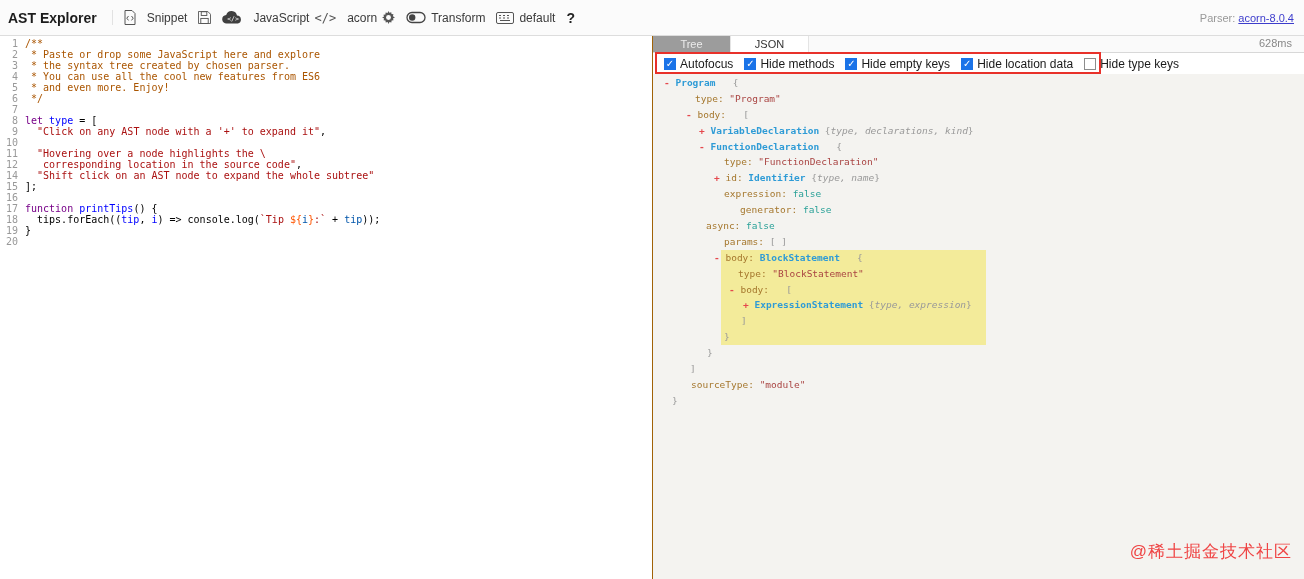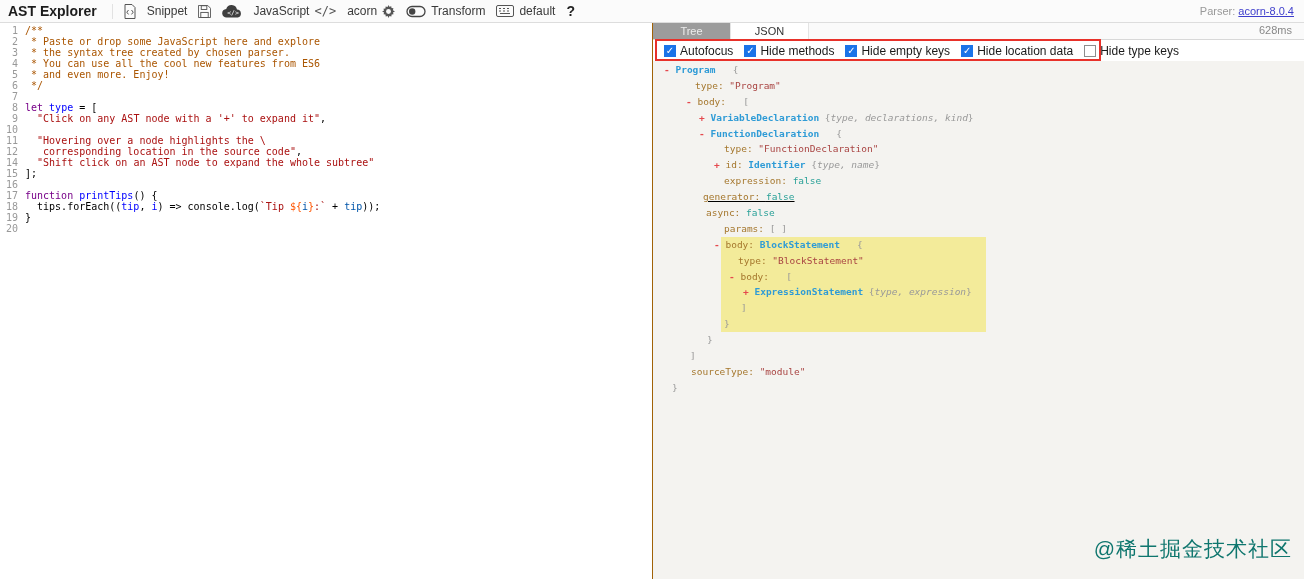--- a/index.html
+++ b/index.html
@@ -1,21 +1,21 @@
 <!DOCTYPE html>
 <html><head>
 <meta charset="utf-8">
 <style>
   * { margin:0; padding:0; box-sizing:border-box; }
   html,body { width:1304px; height:579px; overflow:hidden; background:#fff;
               font-family:"Liberation Sans", sans-serif; }
   .page { position:relative; width:1304px; height:579px; }
 
   
-  .toolbar { height:23px; display:flex; align-items:center; gap:11px;
+  .toolbar { height:36px; display:flex; align-items:center; gap:11px;
              padding:0 8px; background:#fbfbfb; border-bottom:1px solid #ddd; }
   .app-title { font-size:14px; font-weight:bold; color:#1c1c1c; margin-right:4px; }
   .sep { width:1px; height:15px; background:#e2e2e2; }
   .tb-btn { display:flex; align-items:center; gap:5px; font-size:12px; color:#3a3a3a;
             cursor:pointer; white-space:nowrap; }
   .tb-btn svg { display:block; }
   .code-glyph { font-family:"DejaVu Sans Mono", monospace; font-size:12px; color:#555; }
   .help-glyph { font-weight:bold; font-size:14px; color:#222; }
   .tb-spacer { flex:1; }
   .parser-info { font-size:11px; color:#999; padding-right:2px;padding-left:27px; }
@@ -60,21 +60,21 @@
   .hl-rect { position:absolute; z-index:0; left:68px; top:176px; width:265px; height:95px;
              background:#f3eb9a; }
   .tt-e { color:#e5484d; font-weight:bold; }
   .tt-n { color:#2e9bd6; font-weight:bold; }
   .tt-k { color:#a5772d; }
   .tt-s { color:#a94442; }
   .tt-b { color:#2aa198; }
   .tt-p { color:#999; }
   .tt-v { color:#999; font-style:italic; }
 
-  .watermark { position:absolute; right:12px; bottom:16px; font-size:21px; color:#0f766e;
+  .watermark { position:absolute; right:12px; bottom:16px; font-size:17px; color:#ef4444;
                letter-spacing:1px; pointer-events:none; }
 </style>
 </head>
 <body>
 
 <div class="page">
 
   <div class="toolbar">
     <span class="app-title">AST Explorer</span>
     <span class="sep"></span>
@@ -218,21 +218,21 @@
       <div class="tree">
         <div class="hl-rect" style="background: rgb(243, 235, 154);"></div>
       <div class="tree-row" style="padding-left: 11px;"><span class="tt-e">- </span><span class="tt-n">Program</span><span class="tt-p">   {</span></div>
           <div class="tree-row" style="padding-left: 42px;"><span class="tt-k">type: </span><span class="tt-s">"Program"</span></div>
           <div class="tree-row" style="padding-left: 33px;"><span class="tt-e">- </span><span class="tt-k">body:</span><span class="tt-p">   [</span></div>
           <div class="tree-row" style="padding-left: 46px;"><span class="tt-e">+ </span><span class="tt-n">VariableDeclaration</span><span class="tt-p"> {</span><span class="tt-v">type, declarations, kind</span><span class="tt-p">}</span></div>
           <div class="tree-row" style="padding-left: 46px;"><span class="tt-e">- </span><span class="tt-n">FunctionDeclaration</span><span class="tt-p">   {</span></div>
           <div class="tree-row" style="padding-left: 71px;"><span class="tt-k">type: </span><span class="tt-s">"FunctionDeclaration"</span></div>
           <div class="tree-row" style="padding-left: 61px;"><span class="tt-e">+ </span><span class="tt-k">id: </span><span class="tt-n">Identifier</span><span class="tt-p"> {</span><span class="tt-v">type, name</span><span class="tt-p">}</span></div>
           <div class="tree-row" style="padding-left: 71px;"><span class="tt-k">expression: </span><span class="tt-b">false</span></div>
-          <div class="tree-row" style="padding-left: 50px; text-decoration: underline;"><span class="tt-k">generator: </span><span class="tt-b">false</span></div>
+          <div class="tree-row" style="padding-left: 87px;"><span class="tt-k">generator: </span><span class="tt-b">false</span></div>
           <div class="tree-row" style="padding-left: 53px;"><span class="tt-k">async: </span><span class="tt-b">false</span></div>
           <div class="tree-row" style="padding-left: 71px;"><span class="tt-k">params: </span><span class="tt-p">[ ]</span></div>
           <div class="tree-row" style="padding-left: 61px;"><span class="tt-e">- </span><span class="tt-k">body: </span><span class="tt-n">BlockStatement</span><span class="tt-p">   {</span></div>
           <div class="tree-row" style="padding-left: 85px;"><span class="tt-k">type: </span><span class="tt-s">"BlockStatement"</span></div>
           <div class="tree-row" style="padding-left: 76px;"><span class="tt-e">- </span><span class="tt-k">body:</span><span class="tt-p">   [</span></div>
           <div class="tree-row" style="padding-left: 90px;"><span class="tt-e">+ </span><span class="tt-n">ExpressionStatement</span><span class="tt-p"> {</span><span class="tt-v">type, expression</span><span class="tt-p">}</span></div>
           <div class="tree-row" style="padding-left: 88px;"><span class="tt-p">]</span></div>
           <div class="tree-row" style="padding-left: 71px;"><span class="tt-p">}</span></div>
           <div class="tree-row" style="padding-left: 54px;"><span class="tt-p">}</span></div>
           <div class="tree-row" style="padding-left: 37px;"><span class="tt-p">]</span></div>

